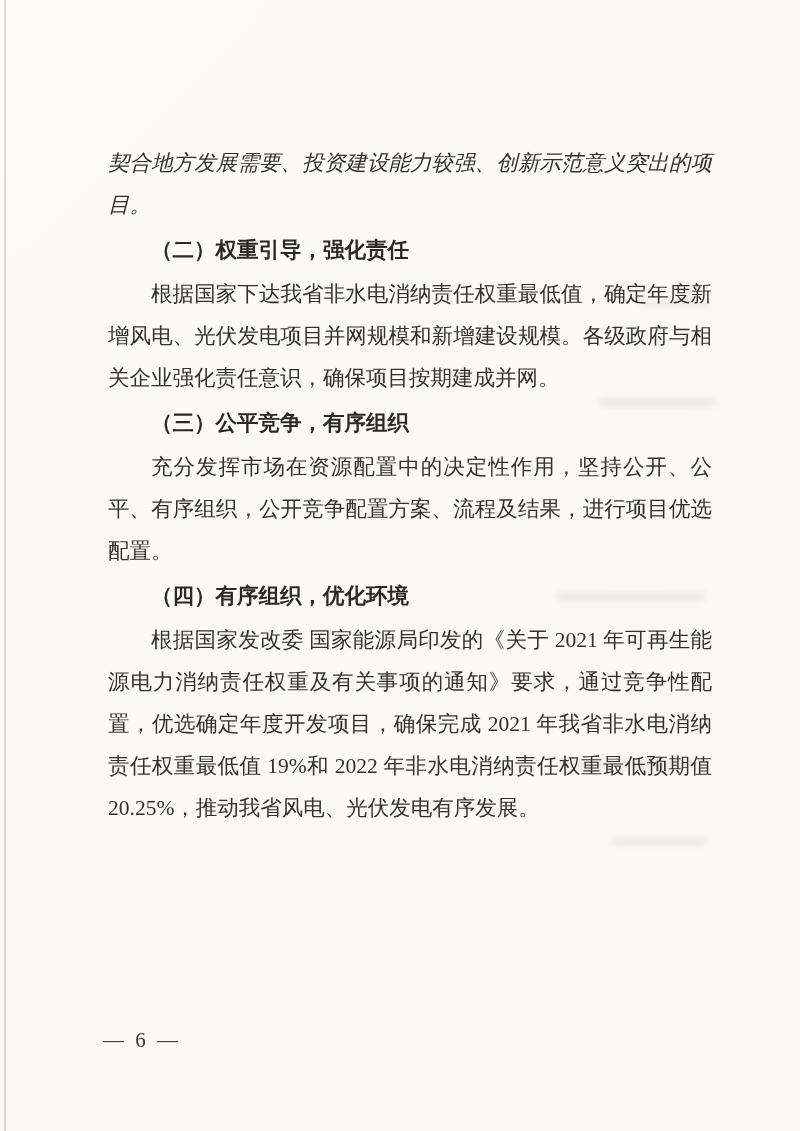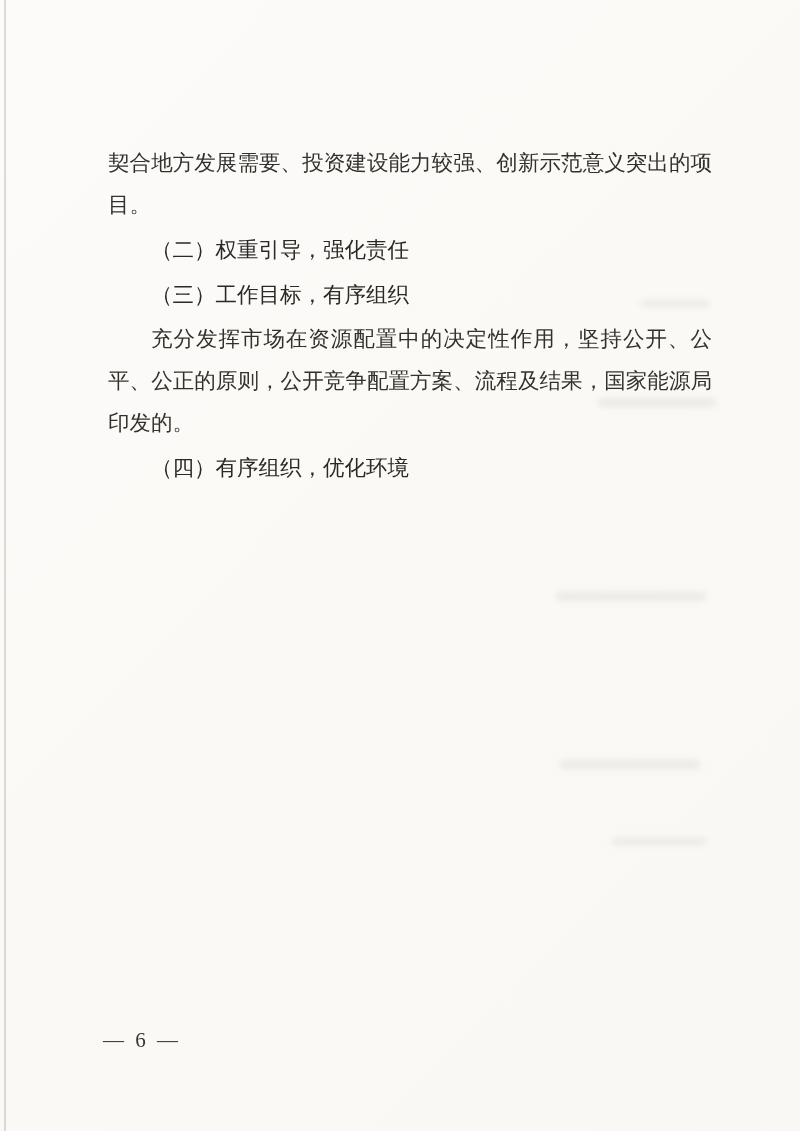--- a/index.html
+++ b/index.html
@@ -53,23 +53,24 @@
     color: #34312d;
     text-align: justify;
     text-justify: inter-ideograph;
   }
   .textblock p {
     margin: 0;
     text-indent: 2em;
   }
   .textblock p.continuation {
     text-indent: 0;
+    font-style: italic;
   }
   .textblock p.heading {
-    font-weight: normal;
+    font-weight: bold;
     color: #2b2926;
     margin: 3px 0 2px 0;
   }
   .footer {
     position: absolute;
     left: 103px;
     top: 1026px;
     font-size: 21px;
     line-height: 28px;
     color: #3a3731;
@@ -85,21 +86,23 @@
 
   <div class="smudge s1"></div>
   <div class="smudge s2"></div>
   <div class="smudge s3"></div>
   <div class="smudge s4"></div>
   <div class="smudge s5"></div>
 
   <div class="textblock">
       <p class="continuation">契合地方发展需要、投资建设能力较强、创新示范意义突出的项目。</p>
       <p class="heading">（二）权重引导，强化责任</p>
-      <p class="heading">（三）工作目标，有序组织</p>
-      <p class="paragraph">充分发挥市场在资源配置中的决定性作用，坚持公开、公平、公正的原则，公开竞争配置方案、流程及结果，国家能源局印发的。</p>
+      <p class="paragraph">根据国家下达我省非水电消纳责任权重最低值，确定年度新增风电、光伏发电项目并网规模和新增建设规模。各级政府与相关企业强化责任意识，确保项目按期建成并网。</p>
+      <p class="heading">（三）公平竞争，有序组织</p>
+      <p class="paragraph">充分发挥市场在资源配置中的决定性作用，坚持公开、公平、有序组织，公开竞争配置方案、流程及结果，进行项目优选配置。</p>
       <p class="heading">（四）有序组织，优化环境</p>
+      <p class="paragraph">根据国家发改委 国家能源局印发的《关于 2021 年可再生能源电力消纳责任权重及有关事项的通知》要求，通过竞争性配置，优选确定年度开发项目，确保完成 2021 年我省非水电消纳责任权重最低值 19%和 2022 年非水电消纳责任权重最低预期值 20.25%，推动我省风电、光伏发电有序发展。</p>
     </div>
 
   <div class="footer">
     <span>— 6 —</span>
   </div>
 </div>
 
 </body></html>

